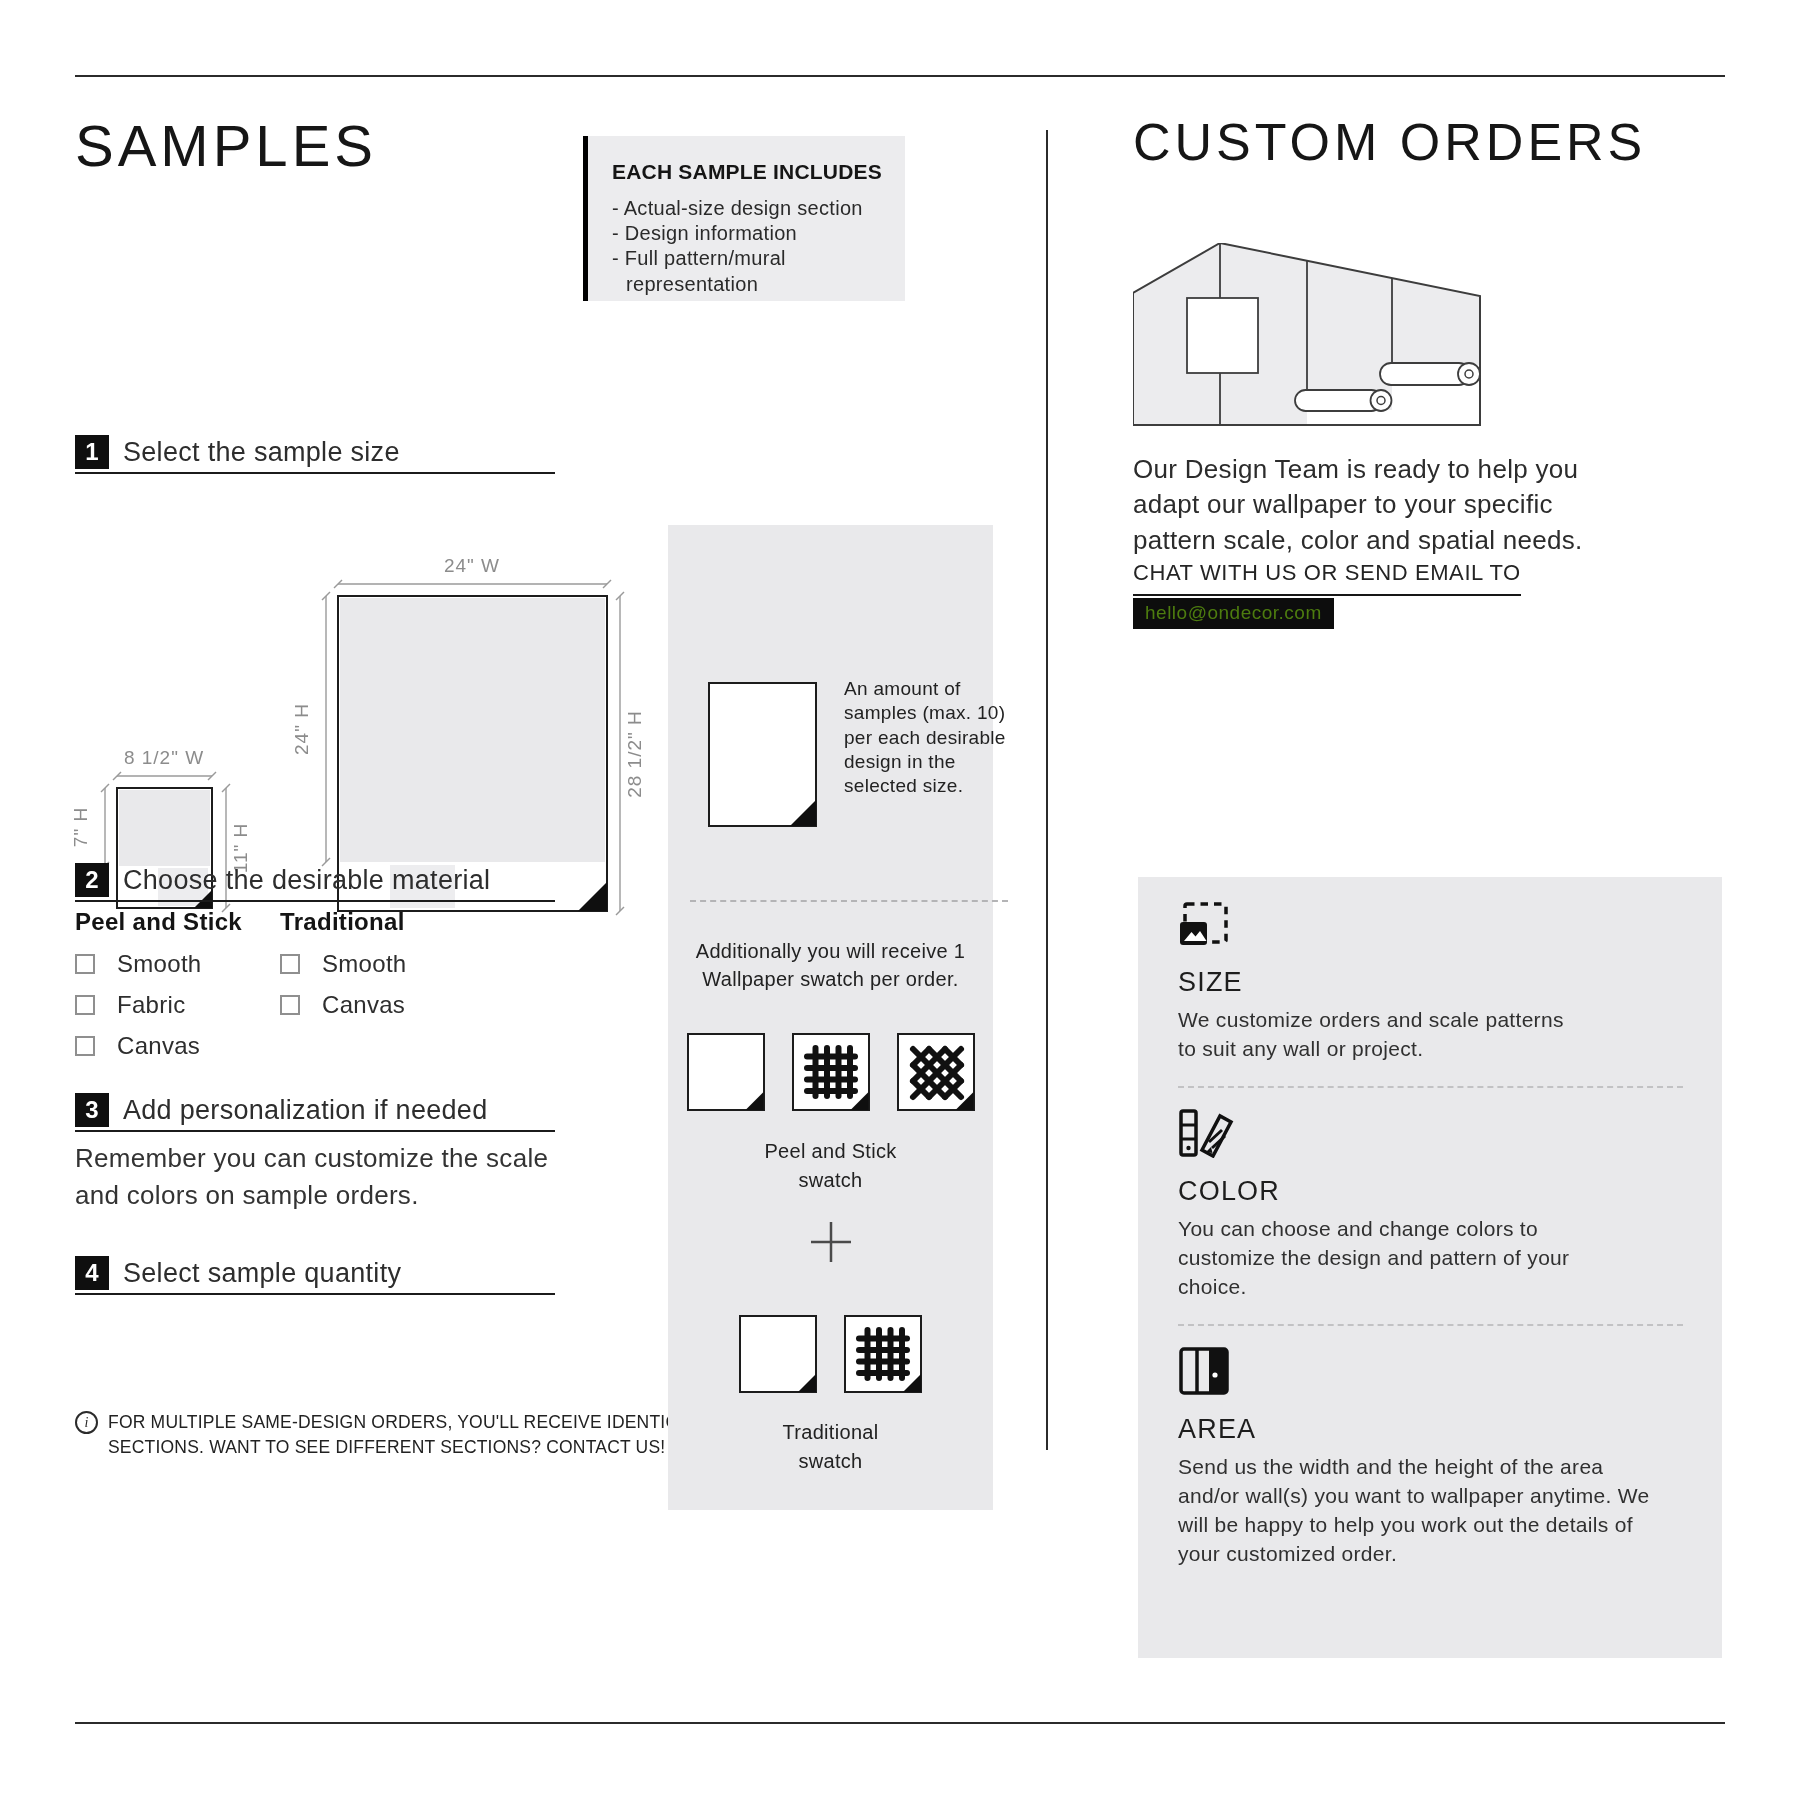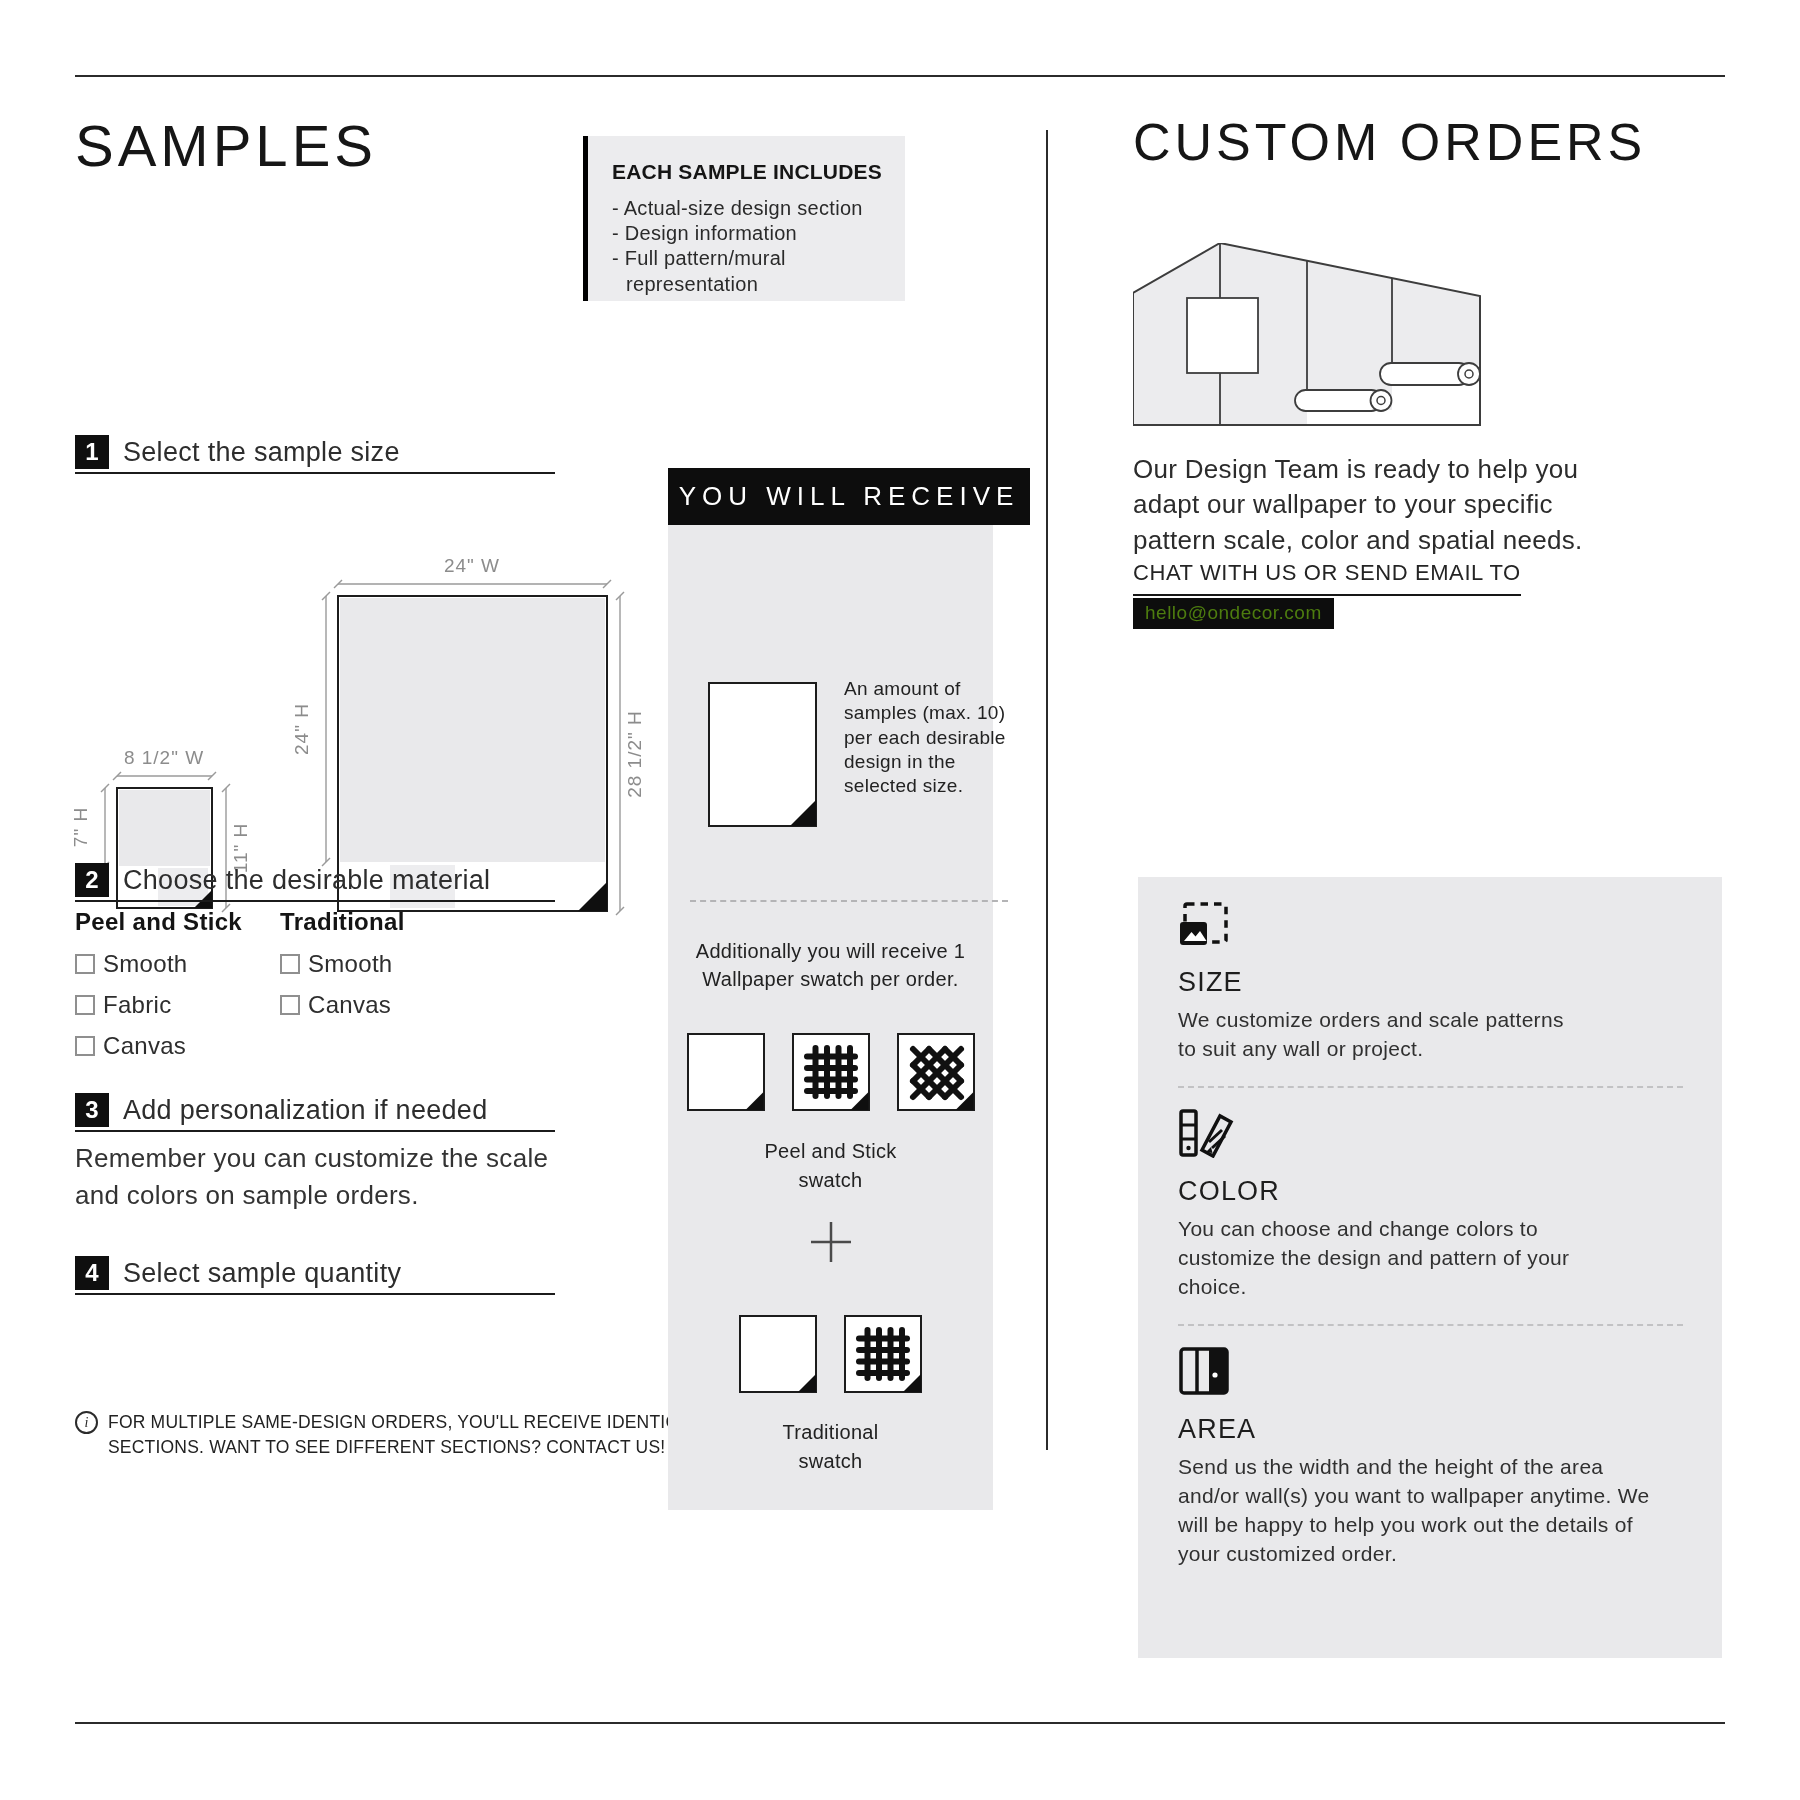--- a/index.html
+++ b/index.html
@@ -13,21 +13,21 @@
   .big-title{font-size:58px;font-weight:300;letter-spacing:4px;color:#161616;}
   .subtitle{font-size:26px;color:#242424;line-height:1.45;width:410px;}
   .step-head{display:flex;align-items:center;width:480px;border-bottom:2px solid #1b1b1b;padding-bottom:3px;}
   .step-num{width:34px;height:34px;background:#0f0f0f;color:#fff;font-size:24px;font-weight:bold;
             display:flex;align-items:center;justify-content:center;flex:0 0 34px;}
   .step-label{font-size:27px;color:#2d2d2d;margin-left:14px;white-space:nowrap;}
   .step-body{font-size:26px;color:#333;line-height:1.42;}
   .mat-title{font-size:24px;font-weight:bold;color:#141414;margin-bottom:14px;}
   .chk-row{display:flex;align-items:center;margin-bottom:13px;}
   .chk{width:16px;height:16px;border:2px solid #8f8f8f;background:#fff;flex:0 0 16px;}
-  .chk-label{font-size:24px;color:#2e2e2e;margin-left:8px;}
+  .chk-label{font-size:24px;color:#2e2e2e;margin-left:22px;}
   .footnote{display:flex;width:640px;}
   .info-circle{width:19px;height:19px;border:2px solid #2b2b2b;border-radius:50%;flex:0 0 19px;
                display:flex;align-items:center;justify-content:center;
                font-family:"Liberation Serif",serif;font-style:italic;font-size:14px;color:#2b2b2b;margin-top:1px;}
   .footnote-text{font-size:17.5px;line-height:1.4;color:#222;margin-left:10px;width:600px;letter-spacing:.2px;}
 
   
   .includes-box{left:583px;top:136px;width:322px;background:#ececee;border-left:5px solid #000000;
                 padding:24px 8px 4px 24px;box-sizing:border-box;}
   .includes-title{font-size:21px;font-weight:bold;color:#151515;margin-bottom:12px;letter-spacing:.2px;}
@@ -179,21 +179,20 @@
     <span class="footnote-text">FOR MULTIPLE SAME-DESIGN ORDERS, YOU'LL RECEIVE IDENTICAL SECTIONS. WANT TO SEE DIFFERENT SECTIONS? CONTACT US!</span>
   </div>
 
   <aside class="abs includes-box">
     <div class="includes-title">EACH SAMPLE INCLUDES</div>
     <div class="includes-item">Actual-size design section</div>
     <div class="includes-item">Design information</div>
     <div class="includes-item">Full pattern/mural representation</div>
   </aside>
 
-  <div class="abs receive-bar">YOU WILL RECEIVE</div>
 
   <div class="abs receive-panel">
     <div class="page-icon fold"></div>
     <p class="samples-amount" style="margin:0;">An amount of samples (max. 10) per each desirable design in the selected size.</p>
 
     <div class="dashed-line" style="top:375px;"></div>
 
     <p class="center-note" style="top:412px;margin:0;">Additionally you will receive 1 Wallpaper swatch per order.</p>
 
     <div class="swatch-row" style="top:508px;">

